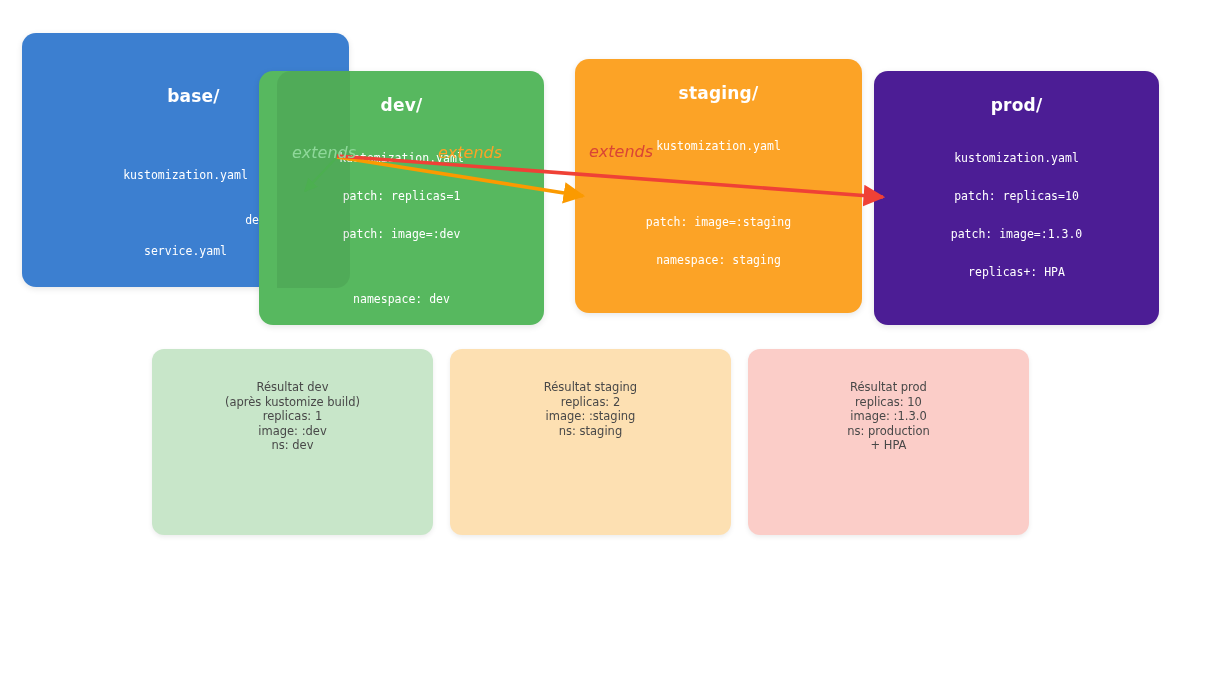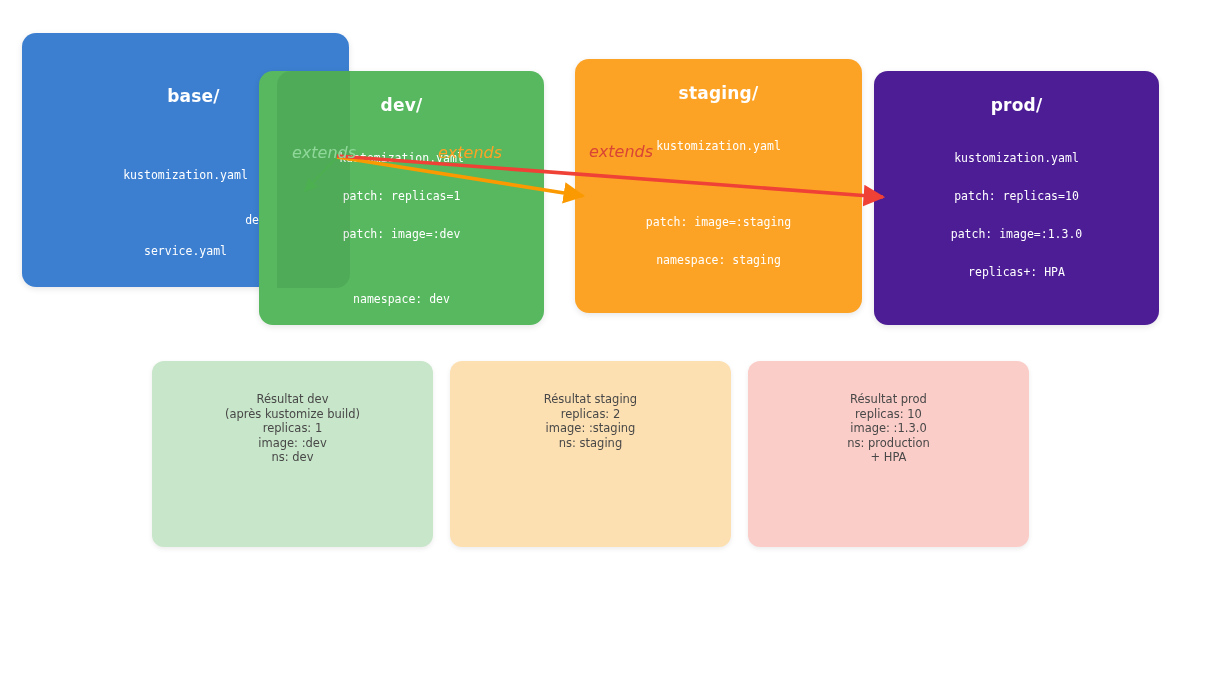--- a/index.html
+++ b/index.html
@@ -97,21 +97,21 @@
   }
   #panel-prod .panel-title { top: 24px; }
   #panel-prod .panel-line.l0 { top: 80px; }
   #panel-prod .panel-line.l1 { top: 118px; }
   #panel-prod .panel-line.l2 { top: 156px; }
   #panel-prod .panel-line.l3 { top: 194px; }
 
   
   .result-card {
     position: absolute;
-    top: 361px;
+    top: 349px;
     width: 281px;
     height: 186px;
     border-radius: 12px;
     box-sizing: border-box;
     box-shadow: 0 2px 5px rgba(0,0,0,0.08);
   }
   .result-text {
     position: absolute;
     top: 31px;
     left: 0;

